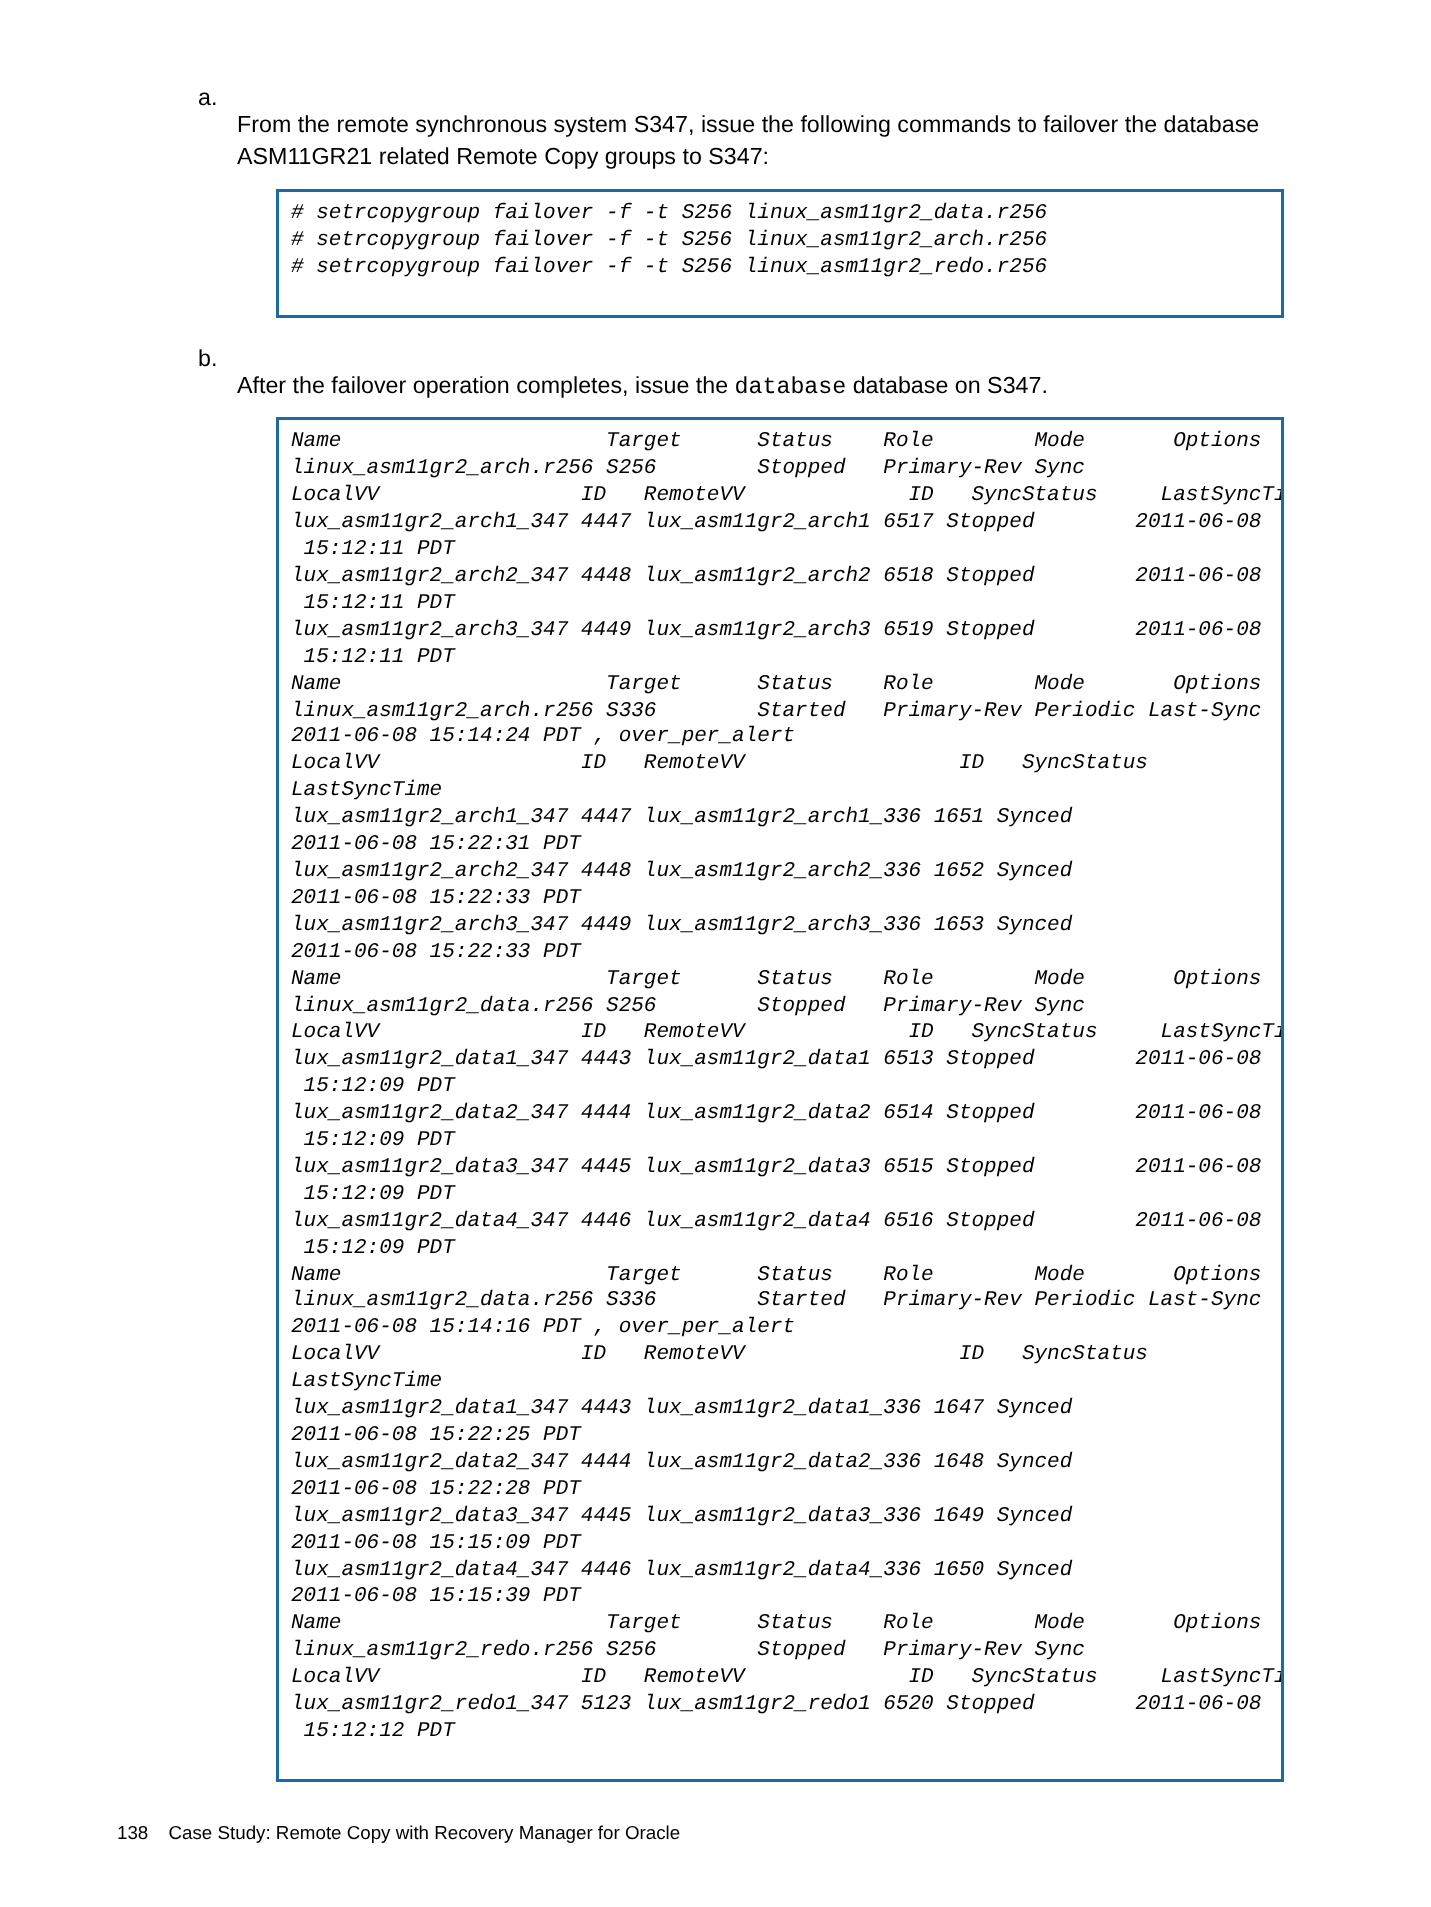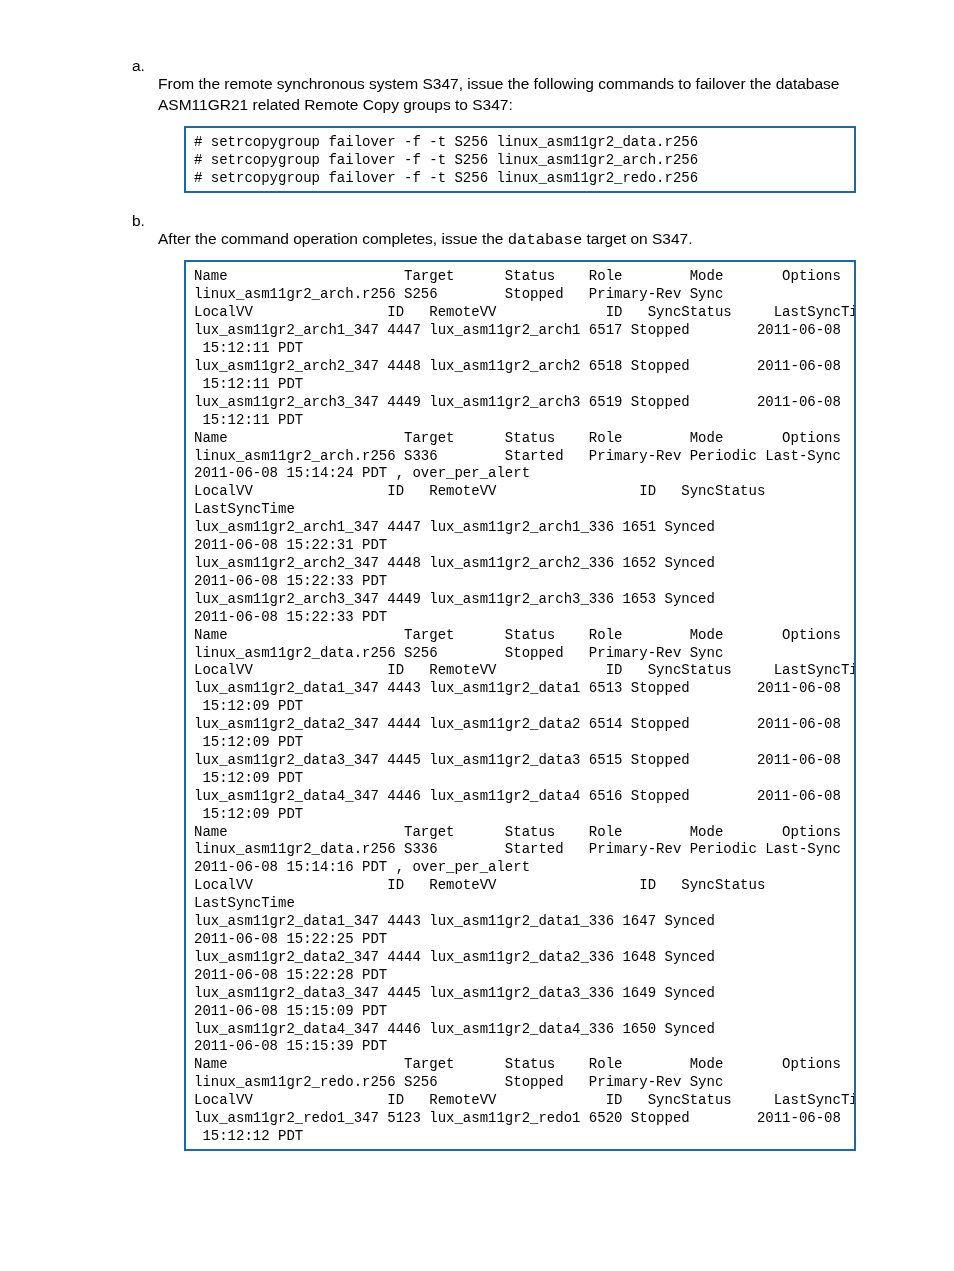--- a/index.html
+++ b/index.html
@@ -30,27 +30,28 @@
     box-sizing: border-box;
   }
   .item .body {
     flex: 1 1 auto;
     font-weight: 400;
     margin-top: 18px;
   }
   .codeblock {
     margin: 8px 0 18px 80px;
     border: 2px solid #1b6aa5;
-    padding: 6px 8px 3px 8px;
+    padding: 6px 8px 22px 8px;
     font-family: "Courier New", Courier, monospace;
     font-size: 14px;
     line-height: 1.28;
     white-space: pre;
     color: #000;
     overflow: hidden;
+    font-style: italic;
   }
   .mono-inline {
     font-family: "Courier New", Courier, monospace;
   }
   .after-text {
     margin: 14px 0 0 80px;
     font-size: 15.5px;
     line-height: 1.35;
   }
   .footer {
@@ -74,21 +75,21 @@
     <div class="body">From the remote synchronous system S347, issue the following commands to failover the database ASM11GR21 related Remote Copy groups to S347:</div>
   </div>
 
   <div class="codeblock"># setrcopygroup failover -f -t S256 linux_asm11gr2_data.r256
 # setrcopygroup failover -f -t S256 linux_asm11gr2_arch.r256
 # setrcopygroup failover -f -t S256 linux_asm11gr2_redo.r256</div>
 
   <div class="item">
     <div class="marker">b.</div>
     <div class="body">
-      <span>After the command operation completes, issue the </span><span class="mono-inline">database</span><span> target on S347.</span>
+      <span>After the failover operation completes, issue the </span><span class="mono-inline">database</span><span> database on S347.</span>
     </div>
   </div>
 
   <div class="codeblock">Name                     Target      Status    Role        Mode       Options
 linux_asm11gr2_arch.r256 S256        Stopped   Primary-Rev Sync
 LocalVV                ID   RemoteVV             ID   SyncStatus     LastSyncTime
 lux_asm11gr2_arch1_347 4447 lux_asm11gr2_arch1 6517 Stopped        2011-06-08
  15:12:11 PDT
 lux_asm11gr2_arch2_347 4448 lux_asm11gr2_arch2 6518 Stopped        2011-06-08
  15:12:11 PDT
@@ -129,14 +130,18 @@
 2011-06-08 15:15:09 PDT
 lux_asm11gr2_data4_347 4446 lux_asm11gr2_data4_336 1650 Synced
 2011-06-08 15:15:39 PDT
 Name                     Target      Status    Role        Mode       Options
 linux_asm11gr2_redo.r256 S256        Stopped   Primary-Rev Sync
 LocalVV                ID   RemoteVV             ID   SyncStatus     LastSyncTime
 lux_asm11gr2_redo1_347 5123 lux_asm11gr2_redo1 6520 Stopped        2011-06-08
  15:12:12 PDT</div>
 
 
+  <div class="footer">
+    <span class="pg">138</span>
+    <span>Case Study: Remote Copy with Recovery Manager for Oracle</span>
+  </div>
 
 </div>
 
 </body></html>

